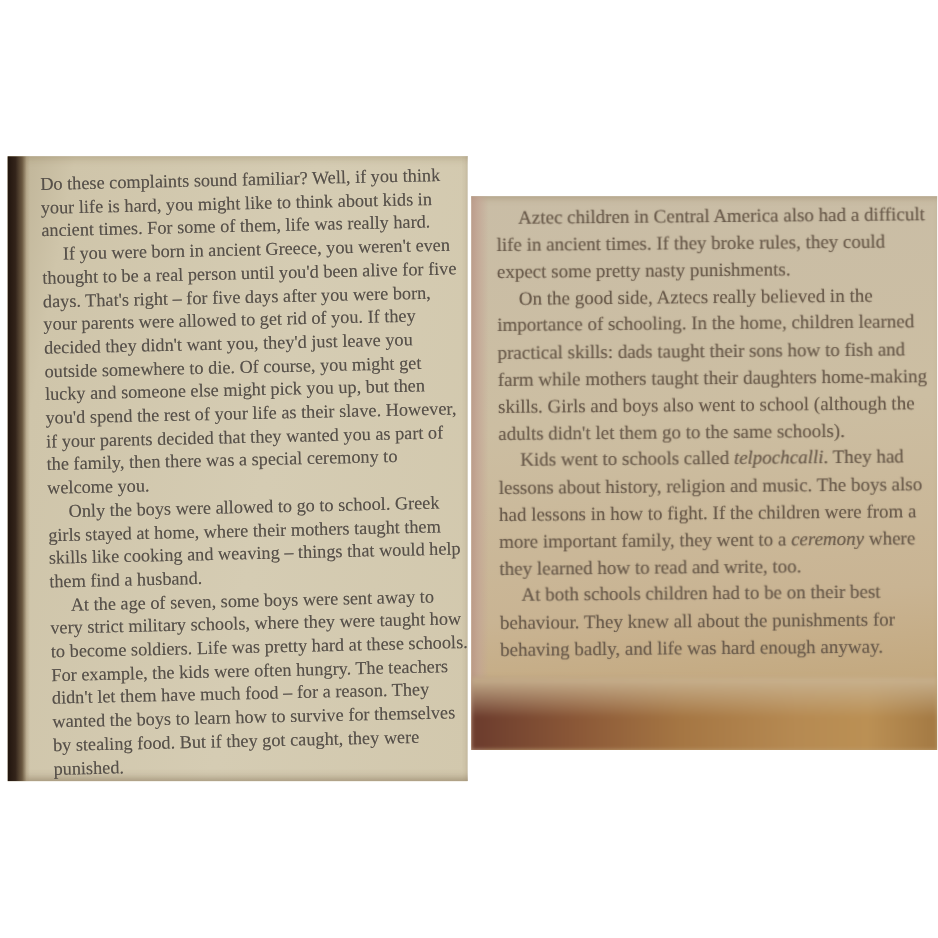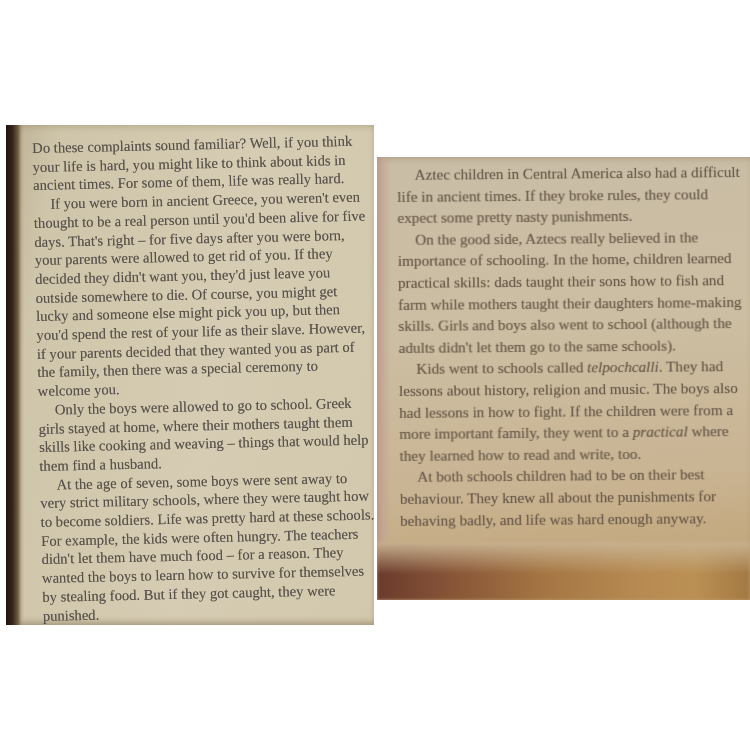--- a/index.html
+++ b/index.html
@@ -69,19 +69,19 @@
         <p class="indent"><span>Only the boys were allowed to go to school. Greek girls stayed at home, where their mothers taught them skills like cooking and weaving – things that would help them find a husband.</span></p>
         <p class="indent"><span>At the age of seven, some boys were sent away to very strict military schools, where they were taught how to become soldiers. Life was pretty hard at these schools. For example, the kids were often hungry. The teachers didn't let them have much food – for a reason. They wanted the boys to learn how to survive for themselves by stealing food. But if they got caught, they were punished.</span></p>
       </div>
   </div>
 
   <div class="photo photo-right">
     <div class="page-edge"></div>
     <div class="page-text right-text" id="right-text">
         <p class="indent"><span>Aztec children in Central America also had a difficult life in ancient times. If they broke rules, they could expect some pretty nasty punishments.</span></p>
         <p class="indent"><span>On the good side, Aztecs really believed in the importance of schooling. In the home, children learned practical skills: dads taught their sons how to fish and farm while mothers taught their daughters home-making skills. Girls and boys also went to school (although the adults didn't let them go to the same schools).</span></p>
-        <p class="indent"><span>Kids went to schools called </span><em>telpochcalli</em><span>. They had lessons about history, religion and music. The boys also had lessons in how to fight. If the children were from a more important family, they went to a </span><em>practical</em><span> where they learned how to read and write, too.</span></p>
+        <p class="indent"><span>Kids went to schools called </span><em>telpochcalli</em><span>. They had lessons about history, religion and music. The boys also had lessons in how to fight. If the children were from a more important family, they went to a </span><em>ceremony</em><span> where they learned how to read and write, too.</span></p>
         <p class="indent"><span>At both schools children had to be on their best behaviour. They knew all about the punishments for behaving badly, and life was hard enough anyway.</span></p>
       </div>
     <div class="bottom-band"></div>
   </div>
 
 </div>
 
 </body></html>

